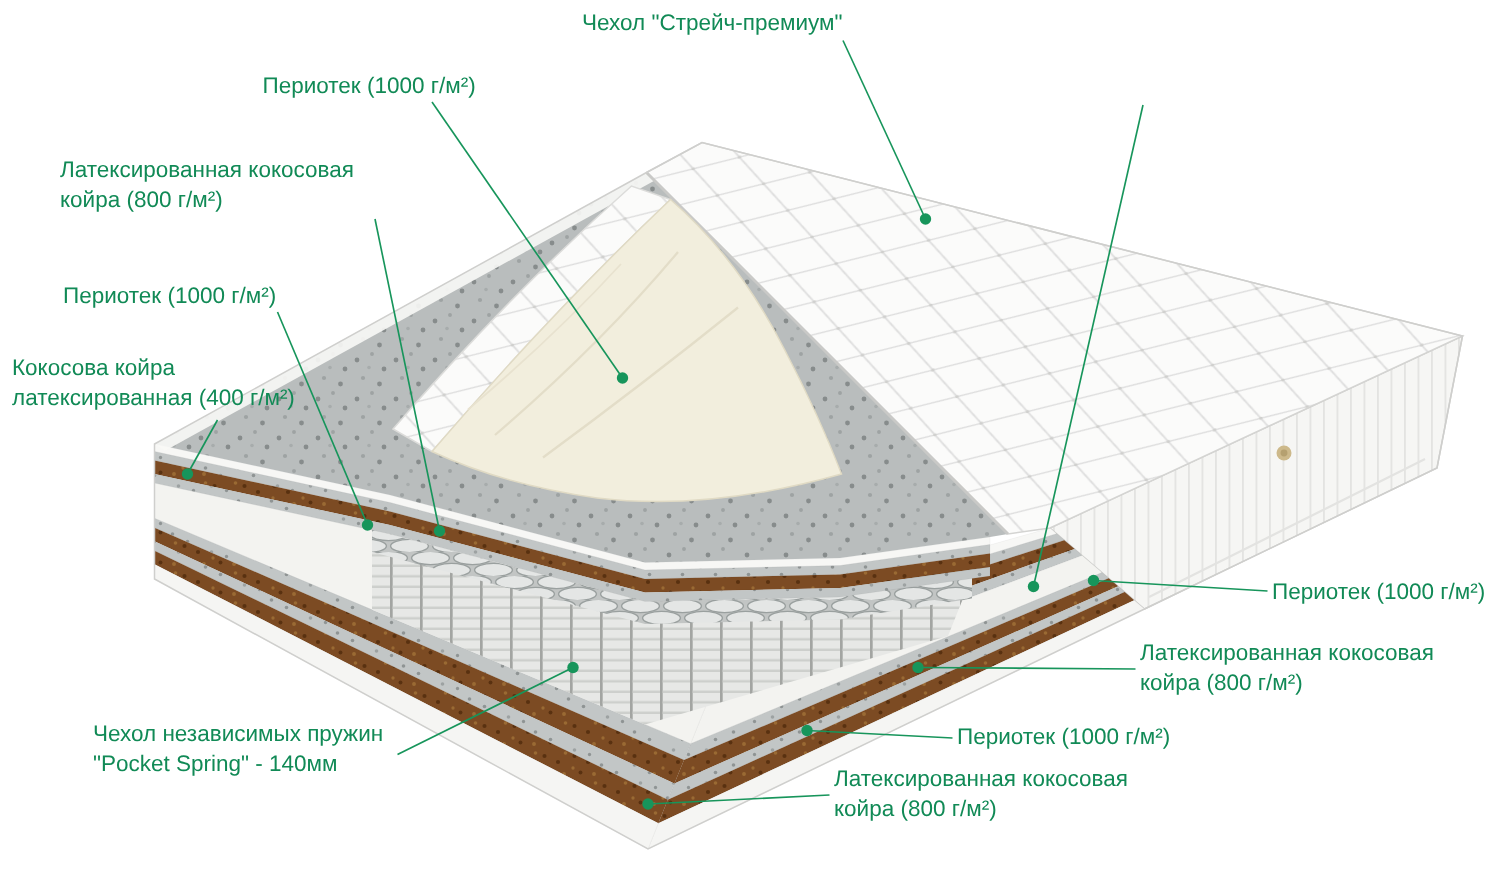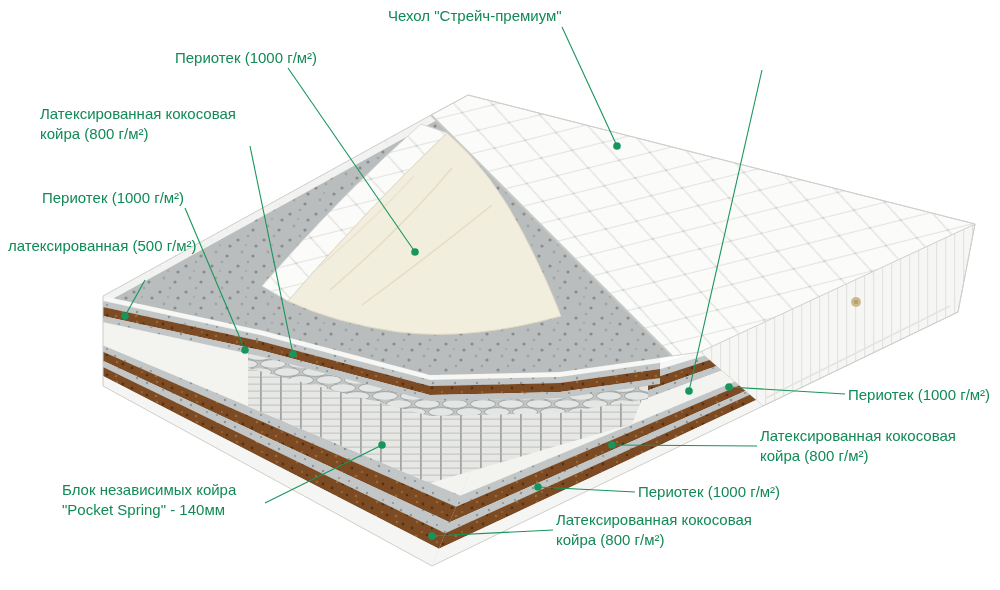--- a/index.html
+++ b/index.html
@@ -163,34 +163,35 @@
   <span>Периотек (1000 г/м²)</span>
 </div>
 <div class="label" style="left:40px;top:104px;">
   <span>Латексированная кокосовая</span>
   <span>койра (800 г/м²)</span>
 </div>
 <div class="label" style="left:42px;top:188px;">
   <span>Периотек (1000 г/м²)</span>
 </div>
 <div class="label" style="left:8px;top:236px;">
-  <span>латексированная (500 г/м²)</span>
+  <span>Кокосова койра</span>
+  <span>латексированная (400 г/м²)</span>
 </div>
 <div class="label" style="left:848px;top:385px;">
   <span>Периотек (1000 г/м²)</span>
 </div>
 <div class="label" style="left:760px;top:426px;">
   <span>Латексированная кокосовая</span>
   <span>койра (800 г/м²)</span>
 </div>
 <div class="label" style="left:638px;top:482px;">
   <span>Периотек (1000 г/м²)</span>
 </div>
 <div class="label" style="left:556px;top:510px;">
   <span>Латексированная кокосовая</span>
   <span>койра (800 г/м²)</span>
 </div>
 <div class="label" style="left:62px;top:480px;">
-  <span>Блок независимых койра</span>
+  <span>Чехол независимых пружин</span>
   <span>"Pocket Spring" - 140мм</span>
 </div>
 
 </div>
 
 </body></html>

